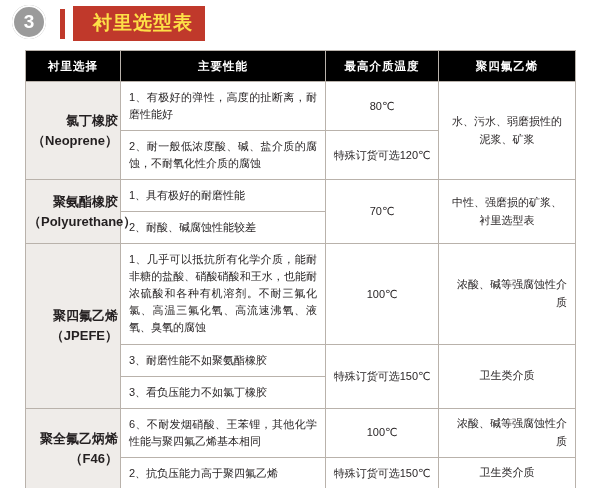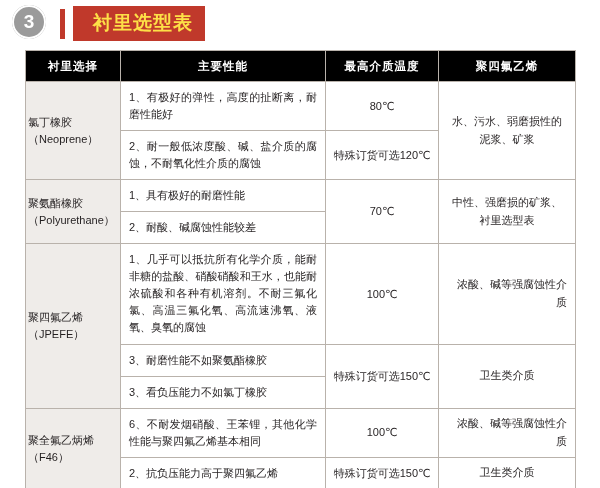--- a/index.html
+++ b/index.html
@@ -60,23 +60,23 @@
     letter-spacing:1px;
     margin-top:32px;
   }
   col.c1{width:95px;}
   col.c2{width:205px;}
   col.c3{width:113px;}
   col.c4{width:137px;}
 
   td.matname{
     background:#efece9;
-    text-align:left;
-    font-size:11px;
-    font-weight:normal;
+    text-align:right;
+    font-size:13px;
+    font-weight:bold;
     line-height:1.5;
     padding:4px 2px;
   }
   td.perf{
     font-size:11px;
     line-height:1.55;
     padding:7px 8px;
     text-align:justify;
     margin-left:8px;
   }

